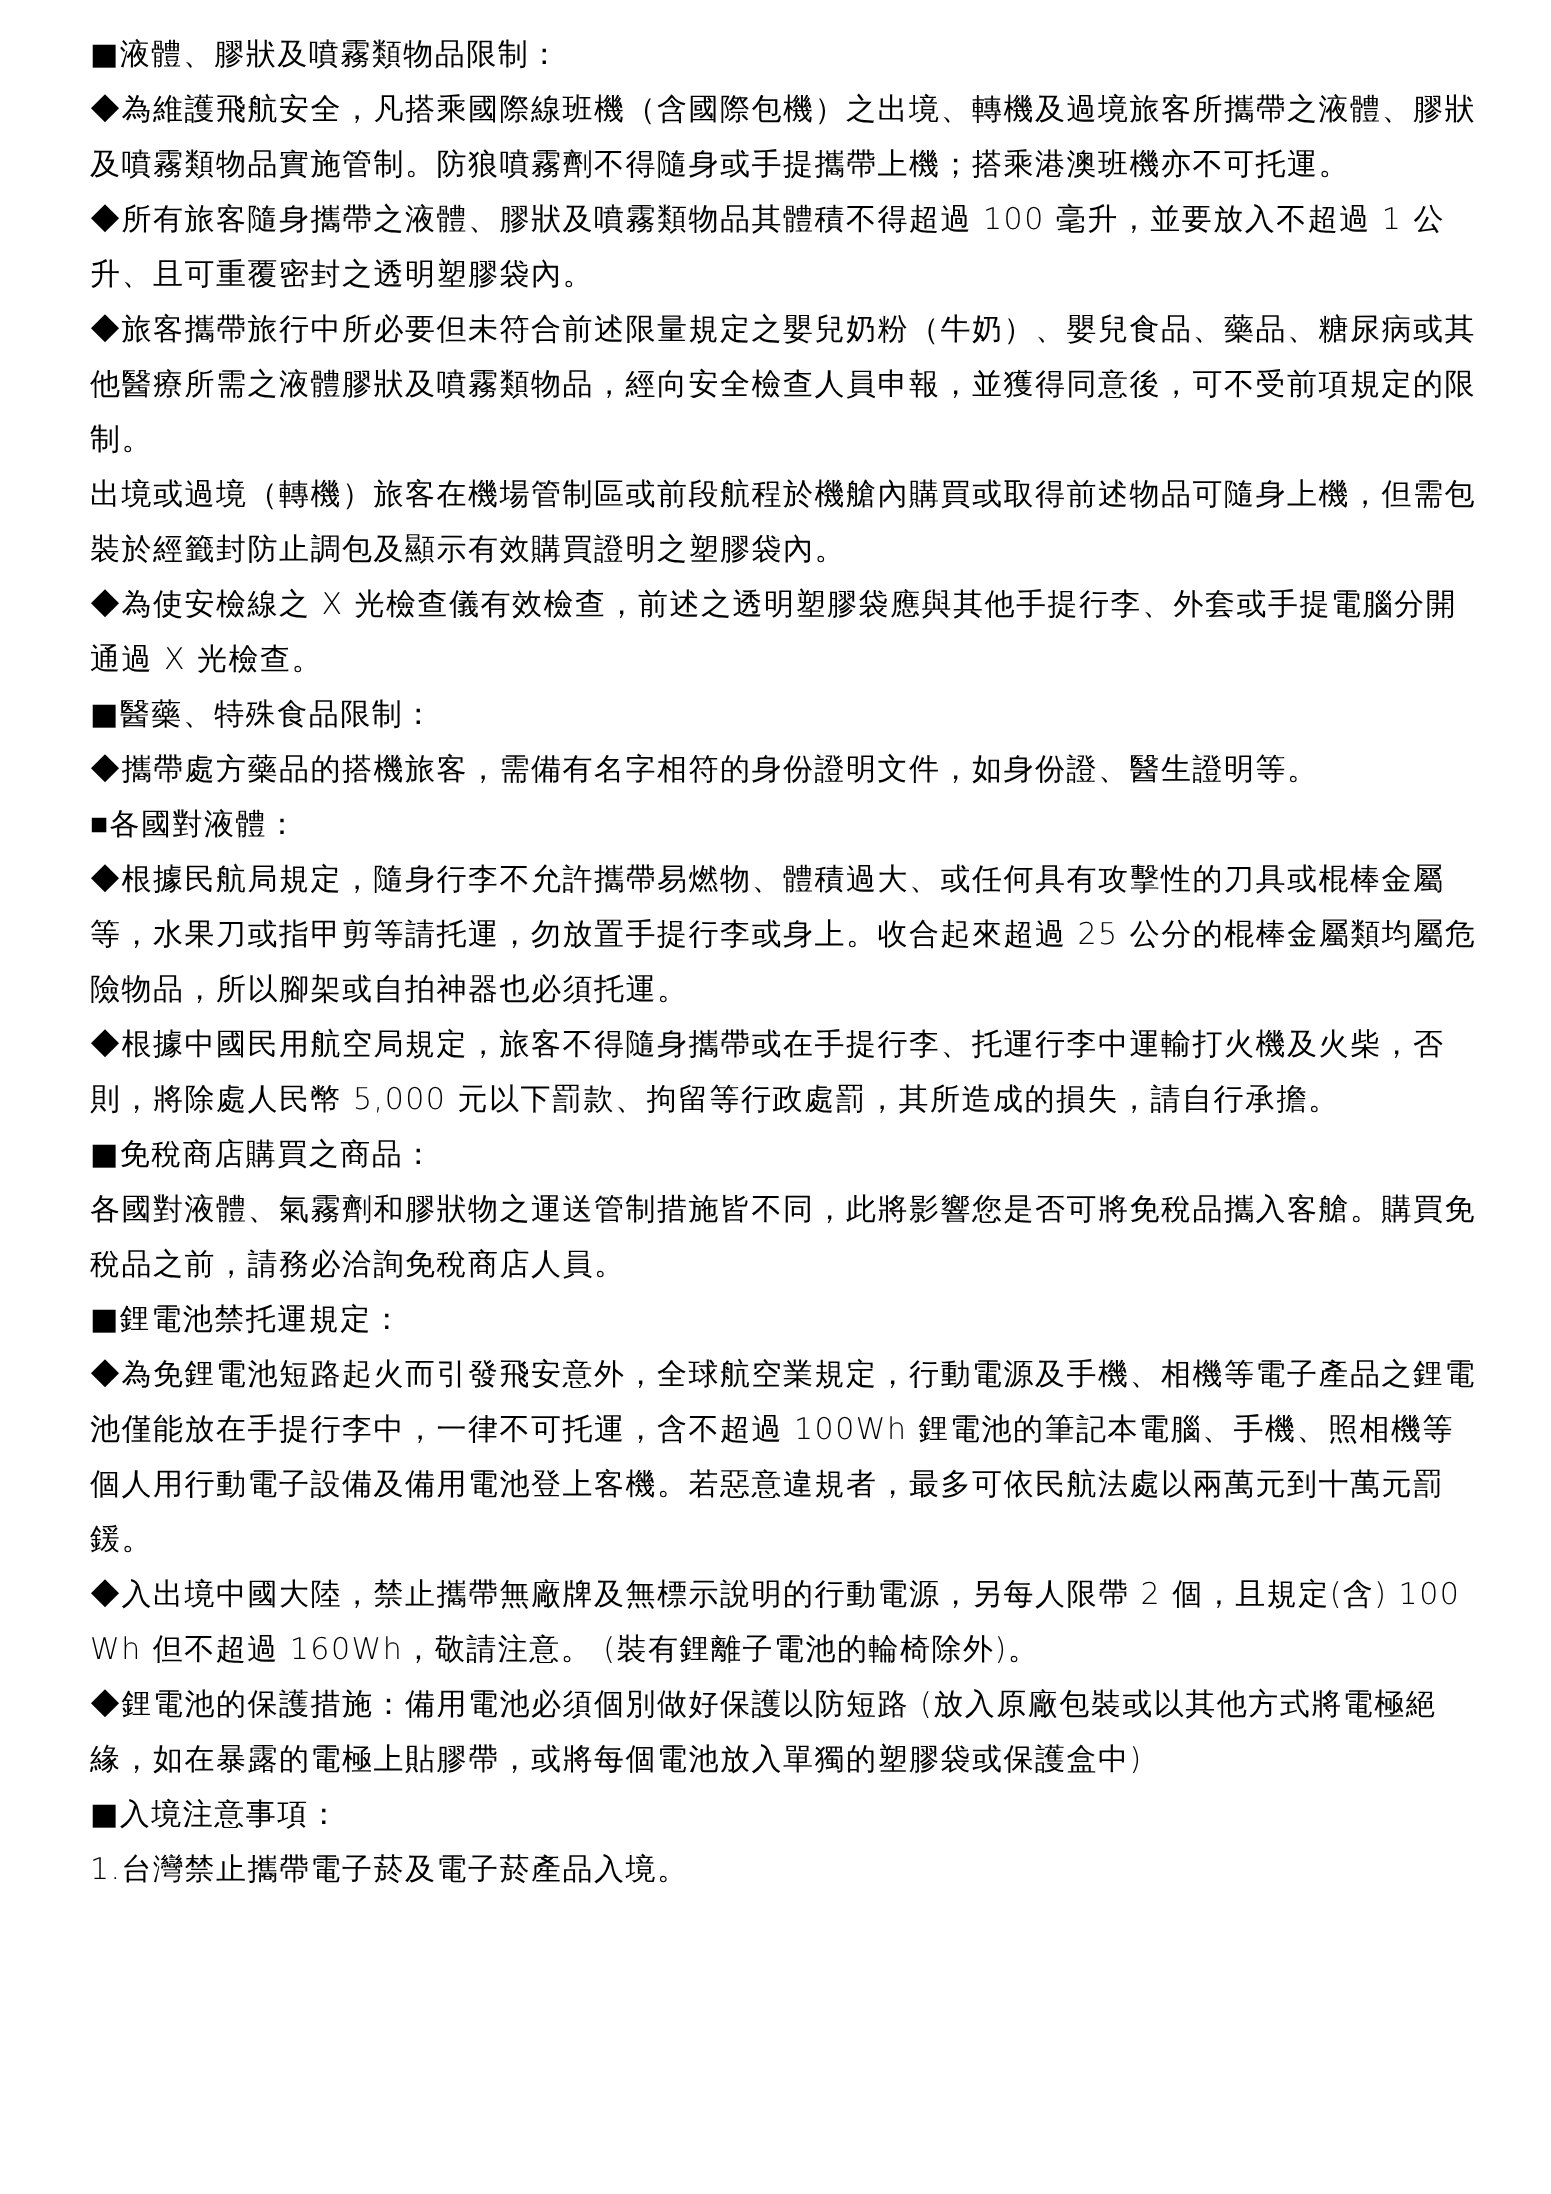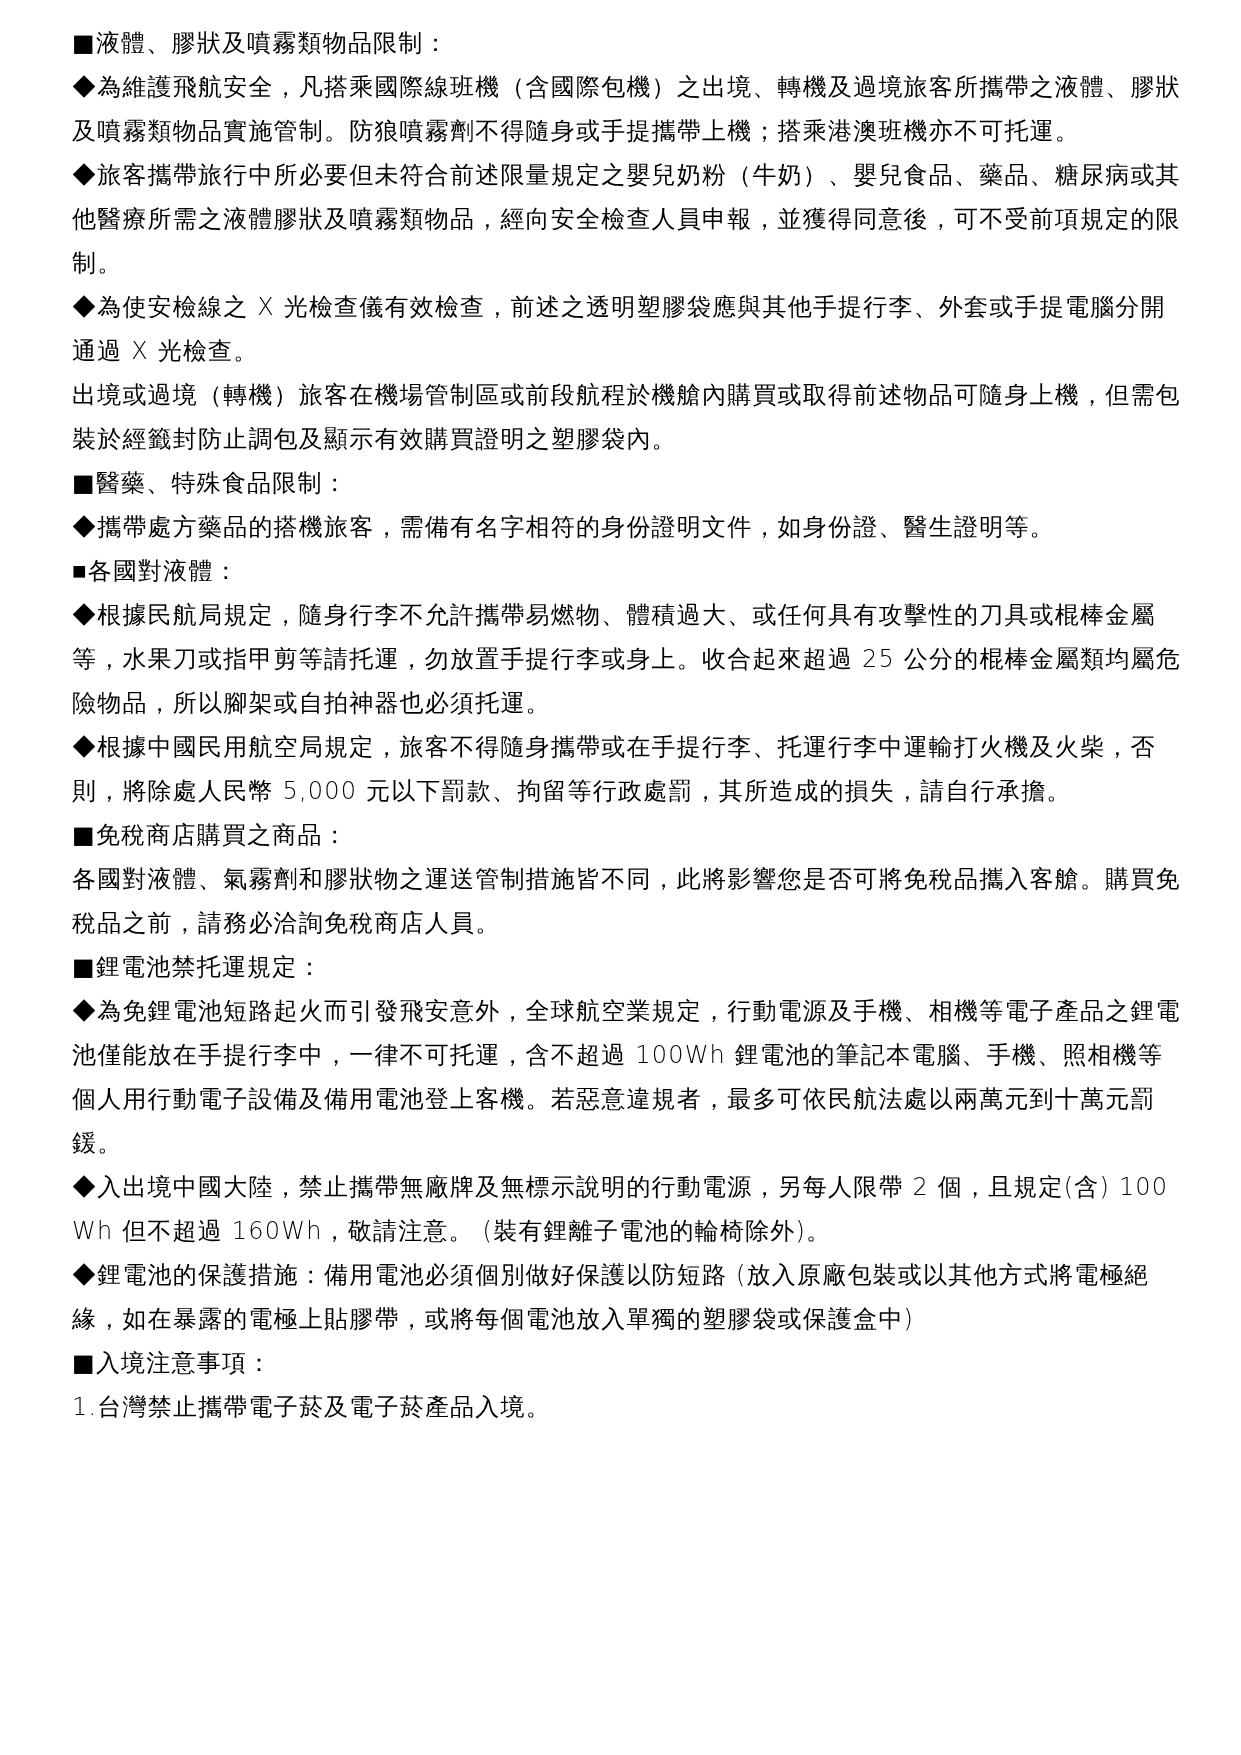--- a/index.html
+++ b/index.html
@@ -36,23 +36,24 @@
     font-weight: 400;
     letter-spacing: 1.2px;
   }
 </style>
 </head>
 <body>
 
 <div class="doc-page">
   <p class="heading">■液體、膠狀及噴霧類物品限制：</p>
   <p>◆為維護飛航安全，凡搭乘國際線班機（含國際包機）之出境、轉機及過境旅客所攜帶之液體、膠狀及噴霧類物品實施管制。防狼噴霧劑不得隨身或手提攜帶上機；搭乘港澳班機亦不可托運。</p>
+  <p>◆所有旅客隨身攜帶之液體、膠狀及噴霧類物品其體積不得超過 100 毫升，並要放入不超過 1 公升、且可重覆密封之透明塑膠袋內。</p>
   <p>◆旅客攜帶旅行中所必要但未符合前述限量規定之嬰兒奶粉（牛奶）、嬰兒食品、藥品、糖尿病或其他醫療所需之液體膠狀及噴霧類物品，經向安全檢查人員申報，並獲得同意後，可不受前項規定的限制。</p>
+  <p>出境或過境（轉機）旅客在機場管制區或前段航程於機艙內購買或取得前述物品可隨身上機，但需包裝於經籤封防止調包及顯示有效購買證明之塑膠袋內。</p>
   <p>◆為使安檢線之 X 光檢查儀有效檢查，前述之透明塑膠袋應與其他手提行李、外套或手提電腦分開通過 X 光檢查。</p>
-  <p>出境或過境（轉機）旅客在機場管制區或前段航程於機艙內購買或取得前述物品可隨身上機，但需包裝於經籤封防止調包及顯示有效購買證明之塑膠袋內。</p>
   <p class="heading">■醫藥、特殊食品限制：</p>
   <p>◆攜帶處方藥品的搭機旅客，需備有名字相符的身份證明文件，如身份證、醫生證明等。</p>
   <p>■各國對液體：</p>
   <p>◆根據民航局規定，隨身行李不允許攜帶易燃物、體積過大、或任何具有攻擊性的刀具或棍棒金屬等，水果刀或指甲剪等請托運，勿放置手提行李或身上。收合起來超過 25 公分的棍棒金屬類均屬危險物品，所以腳架或自拍神器也必須托運。</p>
   <p>◆根據中國民用航空局規定，旅客不得隨身攜帶或在手提行李、托運行李中運輸打火機及火柴，否則，將除處人民幣 5,000 元以下罰款、拘留等行政處罰，其所造成的損失，請自行承擔。</p>
   <p class="heading">■免稅商店購買之商品：</p>
   <p>各國對液體、氣霧劑和膠狀物之運送管制措施皆不同，此將影響您是否可將免稅品攜入客艙。購買免稅品之前，請務必洽詢免稅商店人員。</p>
   <p class="heading">■鋰電池禁托運規定：</p>
   <p>◆為免鋰電池短路起火而引發飛安意外，全球航空業規定，行動電源及手機、相機等電子產品之鋰電池僅能放在手提行李中，一律不可托運，含不超過 100Wh 鋰電池的筆記本電腦、手機、照相機等個人用行動電子設備及備用電池登上客機。若惡意違規者，最多可依民航法處以兩萬元到十萬元罰鍰。</p>
   <p>◆入出境中國大陸，禁止攜帶無廠牌及無標示說明的行動電源，另每人限帶 2 個，且規定(含) 100Wh 但不超過 160Wh，敬請注意。 (裝有鋰離子電池的輪椅除外)。</p>

